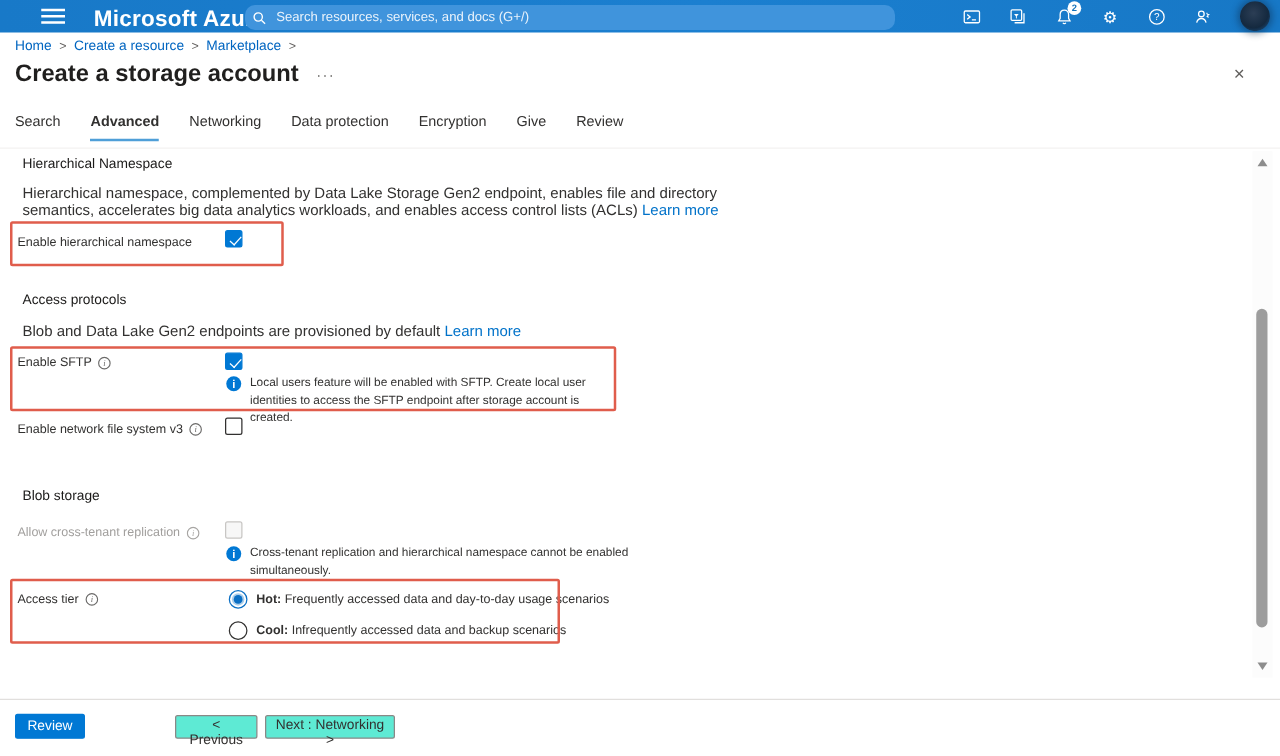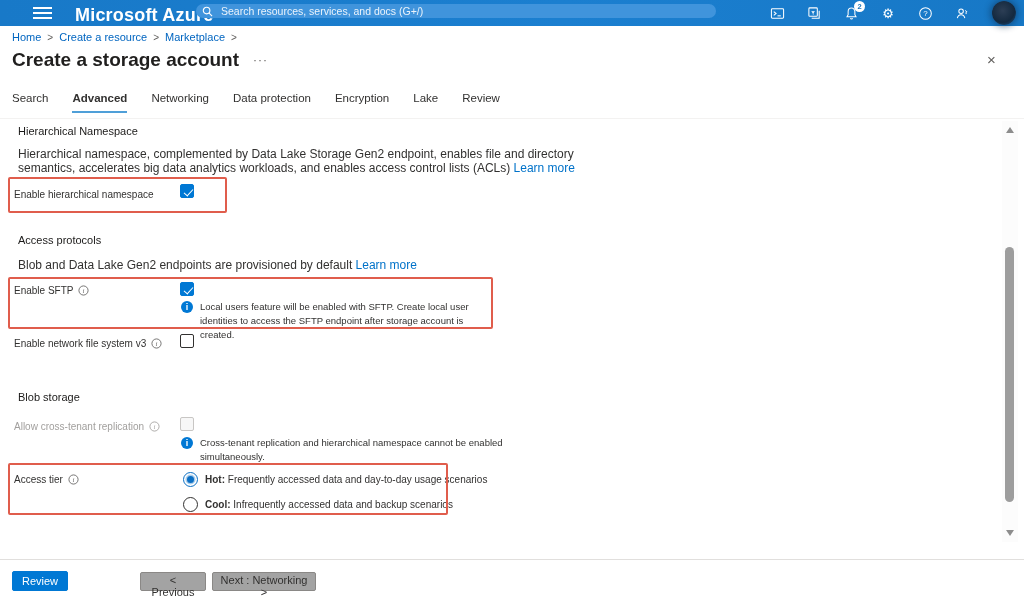--- a/index.html
+++ b/index.html
@@ -6,21 +6,21 @@
   html,body { margin:0; padding:0; width:1024px; height:605px; overflow:hidden;
               font-family:"Liberation Sans", sans-serif; background:#fff; color:#323130; }
 
   
   .topbar { position:absolute; left:0; top:0; width:1024px; height:26px;
             background:linear-gradient(90deg,#1879c8 0%,#1b7fd0 55%,#1778c6 100%);
             display:flex; align-items:center; }
   .hamburger { position:absolute; left:33px; top:7px; width:19px; height:12px; cursor:pointer; }
   .hamburger span { display:block; height:2px; background:#fff; margin-bottom:3px; }
   .brand { position:absolute; left:75px; top:5px; color:#fff; font-size:18px; font-weight:bold; letter-spacing:.2px; }
-  .searchbox { position:absolute; left:196px; top:4px; width:520px; height:14px;
+  .searchbox { position:absolute; left:196px; top:4px; width:520px; height:20px;
                background:#4094dc; border-radius:8px; display:flex; align-items:center;
                padding:0 6px; }
   .searchbox svg { flex:0 0 auto; margin-right:6px; }
   .searchbox input { background:transparent; border:none; outline:none; color:#f2f8fd;
                      font-size:10.5px; width:100%; font-family:"Liberation Sans",sans-serif; }
   .searchbox input::placeholder { color:#eaf3fb; opacity:1; }
   .topicons { position:absolute; right:54px; top:0; height:26px; display:flex; align-items:center; gap:21px; }
   .topicon { position:relative; width:16px; height:16px; display:flex; align-items:center; justify-content:center; cursor:pointer; }
   .badge { position:absolute; top:-4px; right:-6px; min-width:11px; height:11px; border-radius:6px;
            background:#fff; color:#1573bb; font-size:7.5px; font-weight:bold;
@@ -84,21 +84,21 @@
   .scrollbar { position:absolute; right:6px; top:2px; width:16px; height:421px; background:#fcfcfc; }
   .sb-arrow { position:absolute; left:4px; width:0; height:0; border-left:4px solid transparent; border-right:4px solid transparent; cursor:pointer; }
   .sb-up { top:6px; border-bottom:6px solid #8d8d8d; }
   .sb-down { bottom:6px; border-top:6px solid #8d8d8d; }
   .sb-thumb { position:absolute; left:3px; top:126px; width:9px; height:255px; background:#9d9d9d; border-radius:5px; cursor:grab; }
 
   
   .footer { position:absolute; left:0; top:559px; width:1024px; height:46px; border-top:1px solid #e1dfdd; background:#fff; }
   .btn-primary { position:absolute; left:12px; top:11px; width:56px; height:20px; background:#0078d4; color:#fff;
                  border:1px solid #0078d4; border-radius:2px; font-size:11px; font-family:"Liberation Sans",sans-serif; cursor:pointer; }
-  .btn-secondary { position:absolute; top:12px; height:19px; background:#a3a3a3; color:#323130; border:1px solid #8a8886;
+  .btn-secondary { position:absolute; top:12px; height:19px; background:#5eead4; color:#323130; border:1px solid #8a8886;
                    border-radius:2px; font-size:11px; font-family:"Liberation Sans",sans-serif; cursor:pointer; }
   .btn-prev { left:140px; width:66px; }
   .btn-next { left:212px; width:104px; }
   .feedback-link { position:absolute; right:24px; top:14px; display:flex; align-items:center; gap:5px;
                    color:#0078d4; font-size:10.5px; text-decoration:none; cursor:pointer;margin-top:34px; }
 </style>
 </head>
 <body>
 
 <div class="topbar">
@@ -171,21 +171,21 @@
   <span class="overflow-dots">···</span>
 </div>
 <span class="close-x">×</span>
 
 <div class="tabs">
   <div class="tab">Search</div>
   <div class="tab active">Advanced</div>
   <div class="tab">Networking</div>
   <div class="tab">Data protection</div>
   <div class="tab">Encryption</div>
-  <div class="tab">Lake</div>
+  <div class="tab">Give</div>
   <div class="tab">Review</div>
 </div>
 
 <div class="content">
 
   <div class="sec-heading" style="top:6px">Hierarchical Namespace</div>
   <div class="para" style="top:28px; width:580px">
     <span>Hierarchical namespace, complemented by Data Lake Storage Gen2 endpoint, enables file and directory semantics, accelerates big data analytics workloads, and enables access control lists (ACLs)</span>
     <a class="link">Learn more</a>
   </div>

